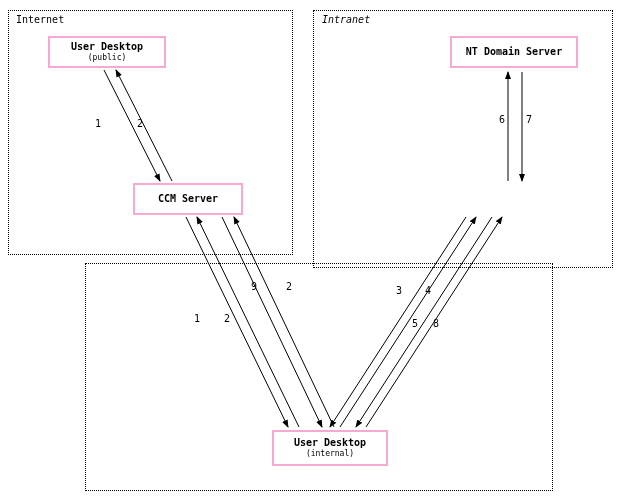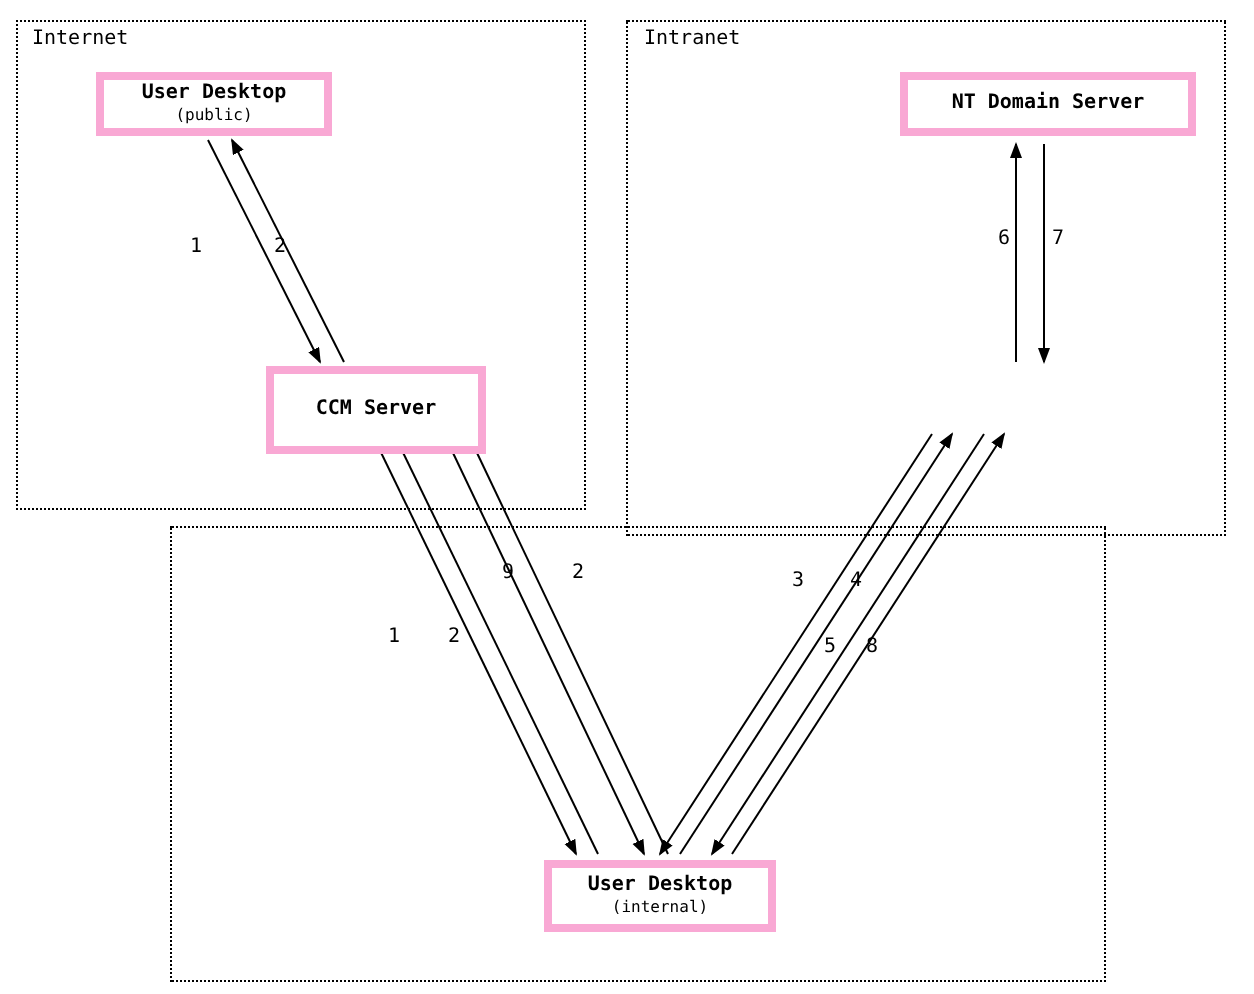--- a/index.html
+++ b/index.html
@@ -22,21 +22,21 @@
   }
   .zone-label {
     position: absolute;
     font-family: "DejaVu Sans Mono", monospace;
     font-size: 10px;
     color: #000;
     white-space: nowrap;
   }
   .node {
     position: absolute;
-    border: 4px solid #f9a8d4;
+    border: 2px solid #f9a8d4;
     background: #ffffff;
     box-sizing: border-box;
     display: flex;
     flex-direction: column;
     align-items: center;
     justify-content: center;
     z-index: 5;
   }
   .node .title {
     font-family: "DejaVu Sans Mono", monospace;
@@ -72,21 +72,21 @@
 </style>
 </head>
 <body>
 
 <div id="canvas">
 
   <div class="zone" style="left:8px; top:10px; width:285px; height:245px;"></div>
   <div class="zone-label" style="left:16px; top:14px;">Internet</div>
 
   <div class="zone" style="left:313px; top:10px; width:300px; height:258px;"></div>
-  <div class="zone-label" style="left:322px; top:14px;">Intranet</div>
+  <div class="zone-label" style="left:322px; top:14px;font-style:italic;">Intranet</div>
 
   <div class="zone" style="left:85px; top:263px; width:468px; height:228px;"></div>
 
   <svg class="wires" viewBox="0 0 627 497">
     <defs>
       <marker id="arrow" markerWidth="9" markerHeight="9" refX="7" refY="3" orient="auto" markerUnits="strokeWidth">
         <path d="M0,0 L8,3 L0,6 z" fill="#000"></path>
       </marker>
     </defs>
     <g stroke="#000" stroke-width="1" fill="none">
@@ -109,25 +109,25 @@
       <line x1="492" y1="217" x2="356" y2="427" marker-end="url(#arrow)"></line>
       <line x1="366" y1="427" x2="502" y2="217" marker-end="url(#arrow)"></line>
     </g>
   </svg>
 
   <div class="node" style="left:48px; top:36px; width:118px; height:32px;">
     <div class="title">User Desktop</div>
     <div class="sub">(public)</div>
   </div>
 
-  <div class="node" style="left:133px; top:183px; width:110px; height:44px;">
+  <div class="node" style="left:133px; top:183px; width:110px; height:32px;">
     <div class="title">CCM Server</div>
   </div>
 
-  <div class="node" style="left:450px; top:36px; width:148px; height:32px;">
+  <div class="node" style="left:450px; top:36px; width:128px; height:32px;">
     <div class="title">NT Domain Server</div>
   </div>
 
 
   <div class="node" style="left:272px; top:430px; width:116px; height:36px;">
     <div class="title">User Desktop</div>
     <div class="sub">(internal)</div>
   </div>
 
   <div class="edge-label" style="left:95px; top:118px;">1</div>

